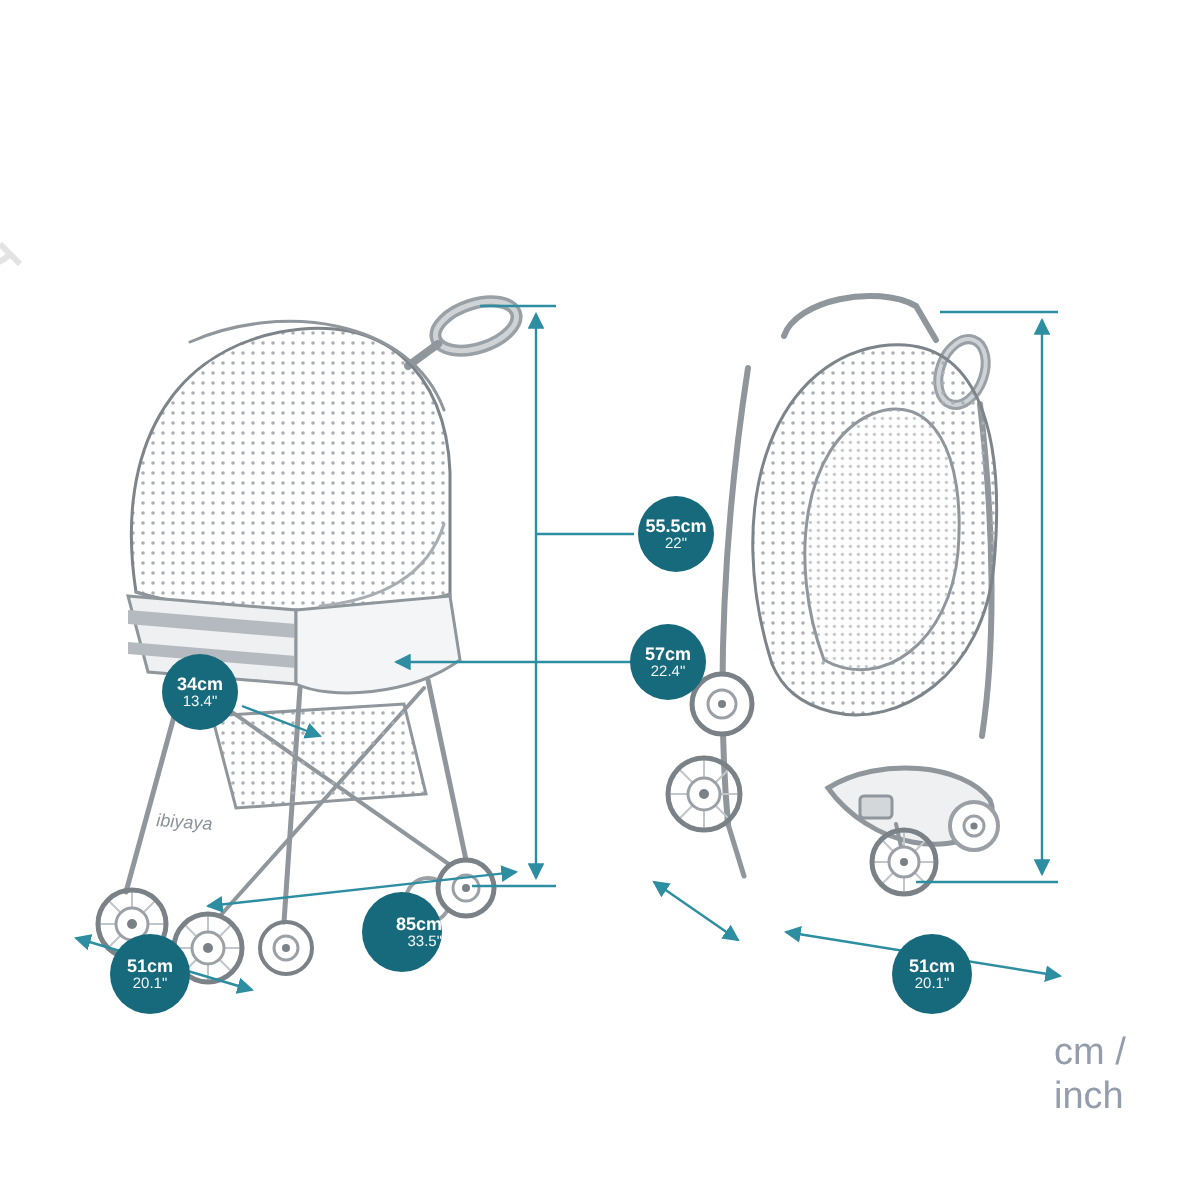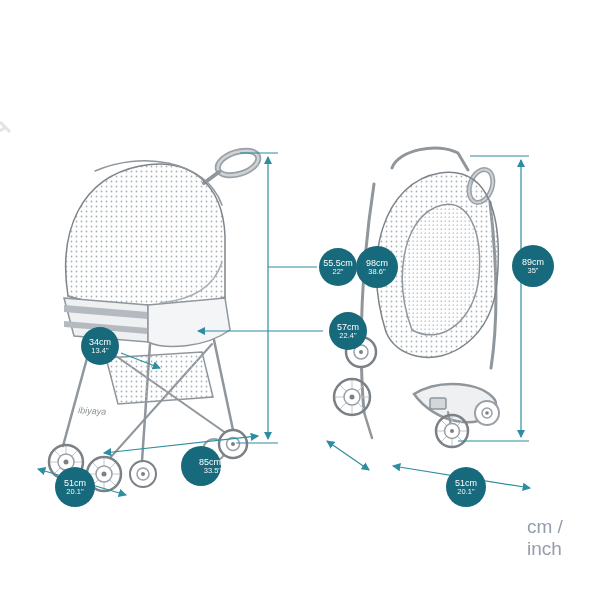--- a/index.html
+++ b/index.html
@@ -3,21 +3,21 @@
 <meta charset="utf-8">
 <style>
   html,body{margin:0;padding:0;background:#ffffff;font-family:"Liberation Sans",sans-serif;}
   .stage{position:relative;width:600px;height:600px;background:#ffffff;overflow:hidden;}
   svg.layer{position:absolute;left:0;top:0;}
   .badge{
     position:absolute;border-radius:50%;background:#17697c;color:#ffffff;
     display:flex;flex-direction:column;align-items:center;justify-content:center;
     text-align:center;line-height:1.12;z-index:2;
   }
-  .badge .cm{font-weight:400;font-size:9px;white-space:nowrap;}
+  .badge .cm{font-weight:700;font-size:9px;white-space:nowrap;}
   .badge .in{font-size:7.5px;opacity:.95;white-space:nowrap;}
   .d38{width:38px;height:38px}
   .d40{width:40px;height:40px}
   .d42{width:42px;height:42px}
   .unit-note{position:absolute;left:527px;top:516px;font-size:19px;color:#939dab;z-index:2;}
 </style>
 </head>
 <body>
 
 <div class="stage">
@@ -156,45 +156,37 @@
       <line x1="327" y1="441" x2="369" y2="470" marker-start="url(#arrow)" marker-end="url(#arrow)"></line>
 
       <line x1="393" y1="466" x2="530" y2="488" marker-start="url(#arrow)" marker-end="url(#arrow)"></line>
     </g>
   </svg>
 
   <div class="badge d38" style="left:319px;top:248px;">
     <span class="cm">55.5cm</span>
     <span class="in">22"</span>
   </div>
-  <div class="badge d42" style="left:356px;top:246px;">
-    <span class="cm">98cm</span>
-    <span class="in">38.6"</span>
-  </div>
-  <div class="badge d38" style="left:329px;top:312px;">
+  <div class="badge d38" style="left:315px;top:312px;">
     <span class="cm">57cm</span>
     <span class="in">22.4"</span>
   </div>
   <div class="badge d38" style="left:81px;top:327px;">
     <span class="cm">34cm</span>
     <span class="in">13.4"</span>
   </div>
   <div class="badge d40" style="left:181px;top:446px;align-items:flex-end;">
     <span class="cm">85cm</span>
     <span class="in">33.5"</span>
   </div>
   <div class="badge d40" style="left:55px;top:467px;">
     <span class="cm">51cm</span>
     <span class="in">20.1"</span>
   </div>
 
-  <div class="badge d42" style="left:512px;top:245px;">
-    <span class="cm">89cm</span>
-    <span class="in">35"</span>
-  </div>
   <div class="badge d40" style="left:446px;top:467px;">
     <span class="cm">51cm</span>
     <span class="in">20.1"</span>
   </div>
 
   <div class="unit-note">cm / inch</div>
 
 </div>
 
 </body></html>

